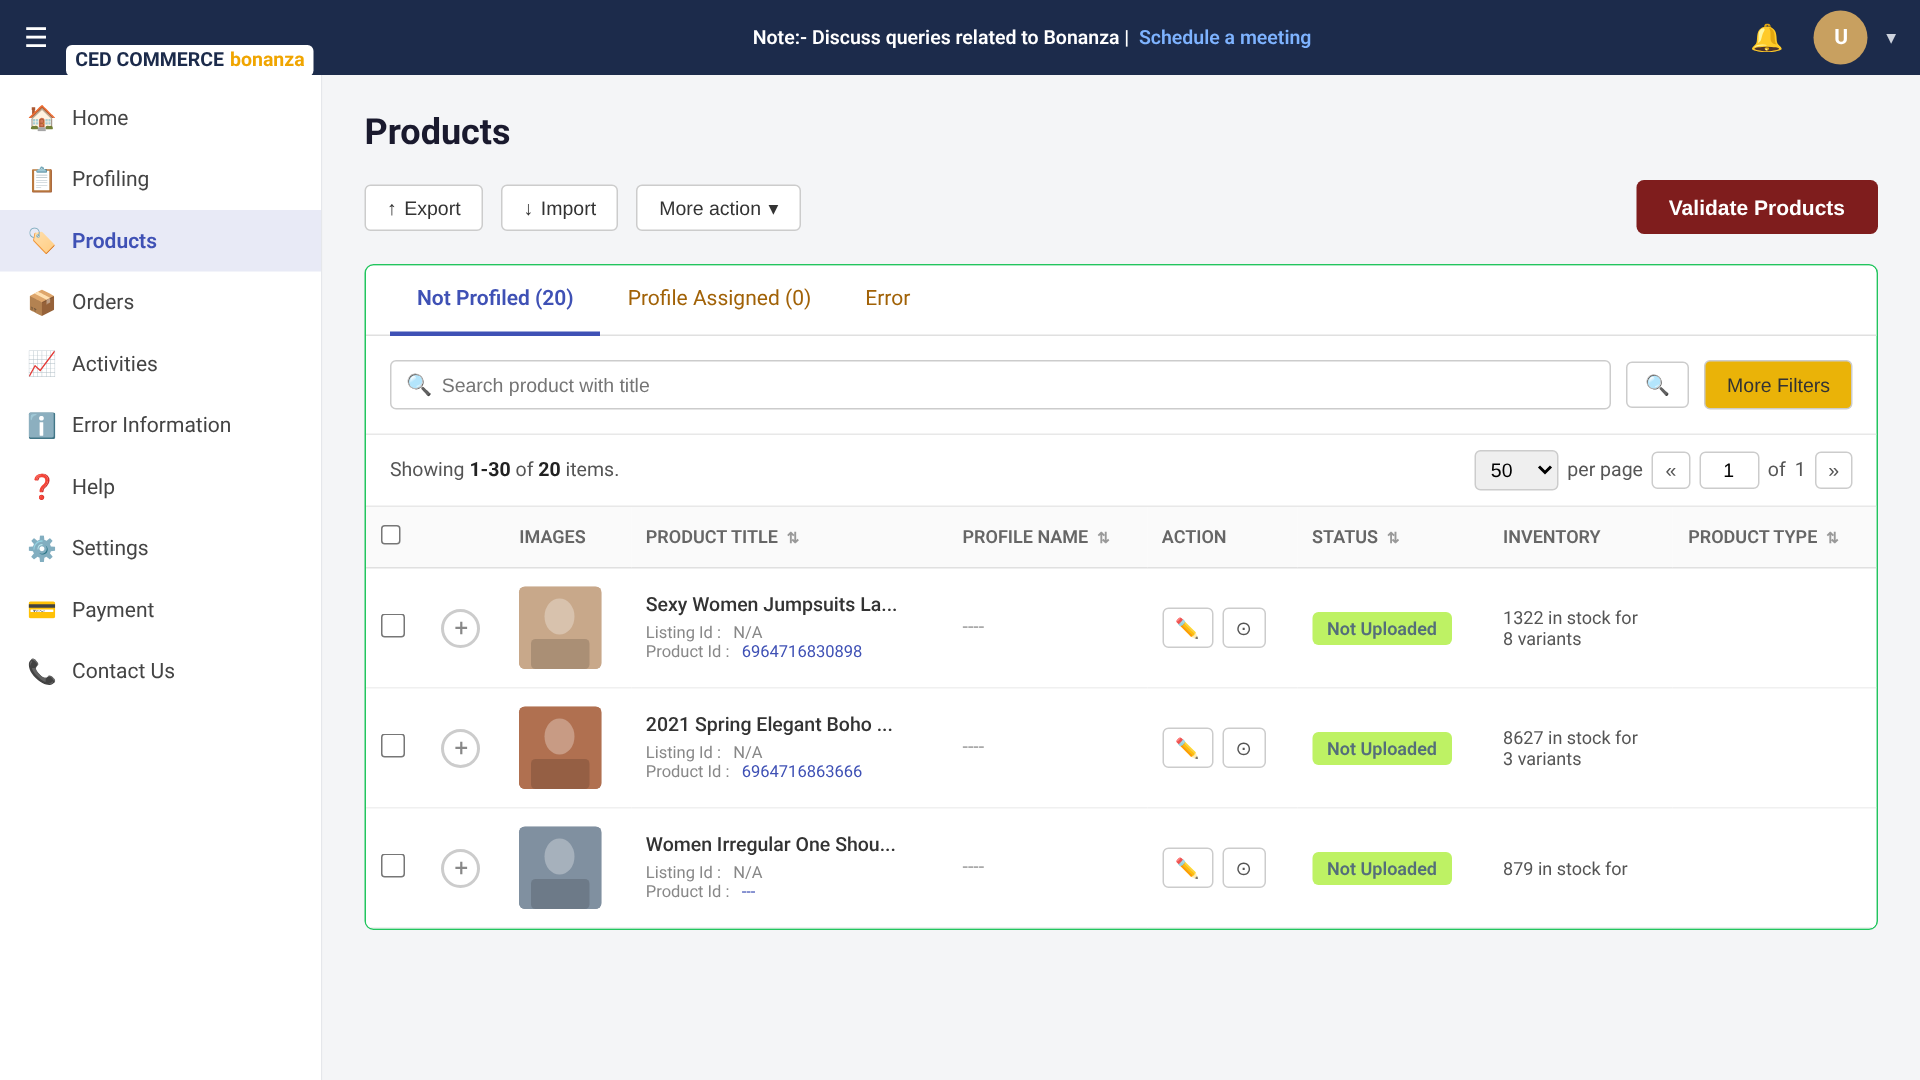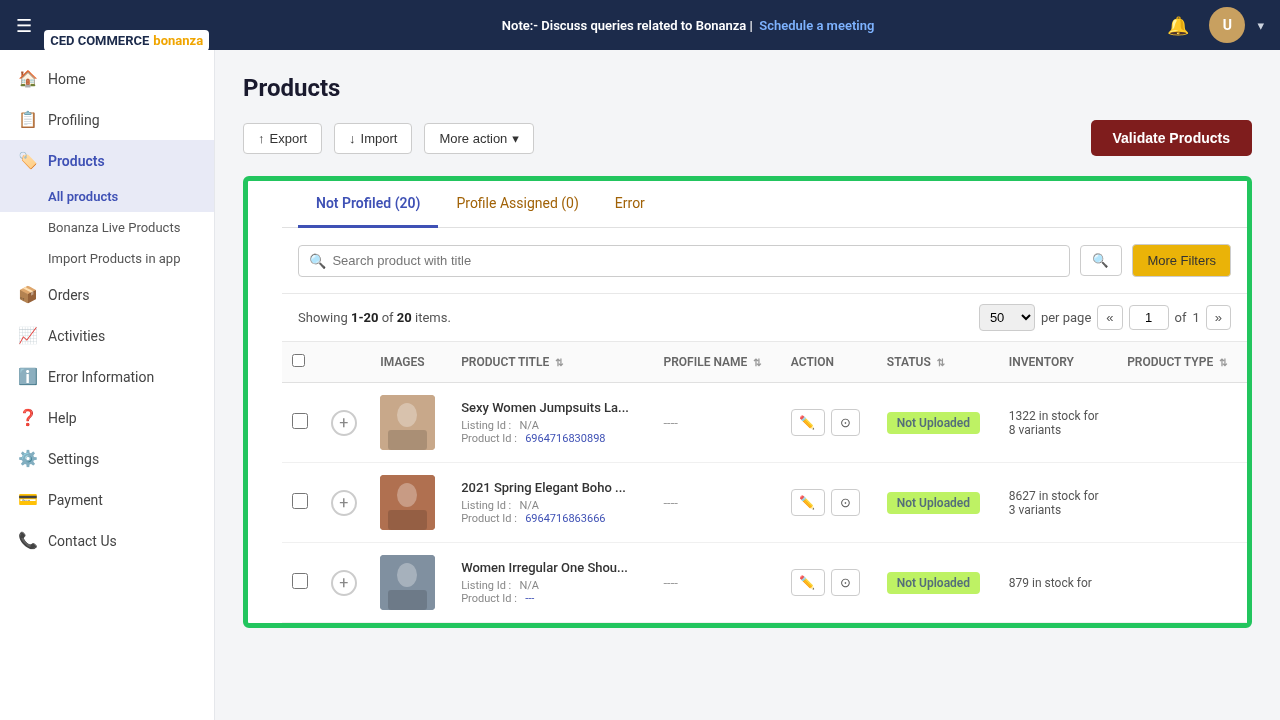--- a/index.html
+++ b/index.html
@@ -71,21 +71,21 @@
       padding: 7px 14px; border: 1px solid #ccc; border-radius: 4px;
       background: #fff; cursor: pointer; font-size: 13px; color: #333;
     }
     .validate-btn {
       margin-left: auto;
       background: #7f1d1d; color: #fff; border: none;
       padding: 10px 22px; border-radius: 5px; font-size: 14px; font-weight: 600; cursor: pointer;
     }
 
     
-    .card { background: #fff; border-radius: 6px; border: 5px solid #22c55e; overflow: hidden; padding-left: 34px; }
+    .card { background: #fff; border-radius: 6px; border: 1px solid #22c55e; overflow: hidden; }
 
     
     .tabs { display: flex; border-bottom: 1px solid #e0e0e0; padding: 0 16px; background: #fff; }
     .tab {
       padding: 14px 18px; cursor: pointer; font-size: 14px; color: #a16207;
       border-bottom: 3px solid transparent; margin-bottom: -1px;
     }
     .tab.active { color: #3f51b5; border-bottom-color: #3f51b5; font-weight: 600; }
 
     
@@ -155,25 +155,20 @@
       <span>Home</span>
     </div>
     <div class="sidebar-item">
       <span class="sidebar-item-icon">📋</span>
       <span>Profiling</span>
     </div>
     <div class="sidebar-item active">
       <span class="sidebar-item-icon">🏷️</span>
       <span>Products</span>
     </div>
-    <div class="sidebar-sub">
-      <div class="sidebar-subitem active">All products</div>
-      <div class="sidebar-subitem">Bonanza Live Products</div>
-      <div class="sidebar-subitem">Import Products in app</div>
-    </div>
     <div class="sidebar-item">
       <span class="sidebar-item-icon">📦</span>
       <span>Orders</span>
     </div>
     <div class="sidebar-item">
       <span class="sidebar-item-icon">📈</span>
       <span>Activities</span>
     </div>
     <div class="sidebar-item">
       <span class="sidebar-item-icon">ℹ️</span>
@@ -228,21 +223,21 @@
         <div class="search-wrap">
           <span style="color:#aaa;">🔍</span>
           <input type="text" placeholder="Search product with title" style="">
         </div>
         <button class="search-icon-btn">🔍</button>
         <button class="more-filters-btn">More Filters</button>
       </div>
 
       <div class="showing-row">
         <div>
-          <span>Showing</span>&nbsp;<b>1-20</b>&nbsp;<span>of</span>&nbsp;<b>20</b>&nbsp;<span>items.</span>
+          <span>Showing</span>&nbsp;<b>1-30</b>&nbsp;<span>of</span>&nbsp;<b>20</b>&nbsp;<span>items.</span>
         </div>
         <div class="pagination">
           <select class="per-page-select">
             <option>50</option>
             <option>25</option>
             <option>100</option>
           </select>
           <span>per page</span>
           <button class="page-nav-btn">«</button>
           <input class="page-input" type="text" value="1" style="">

